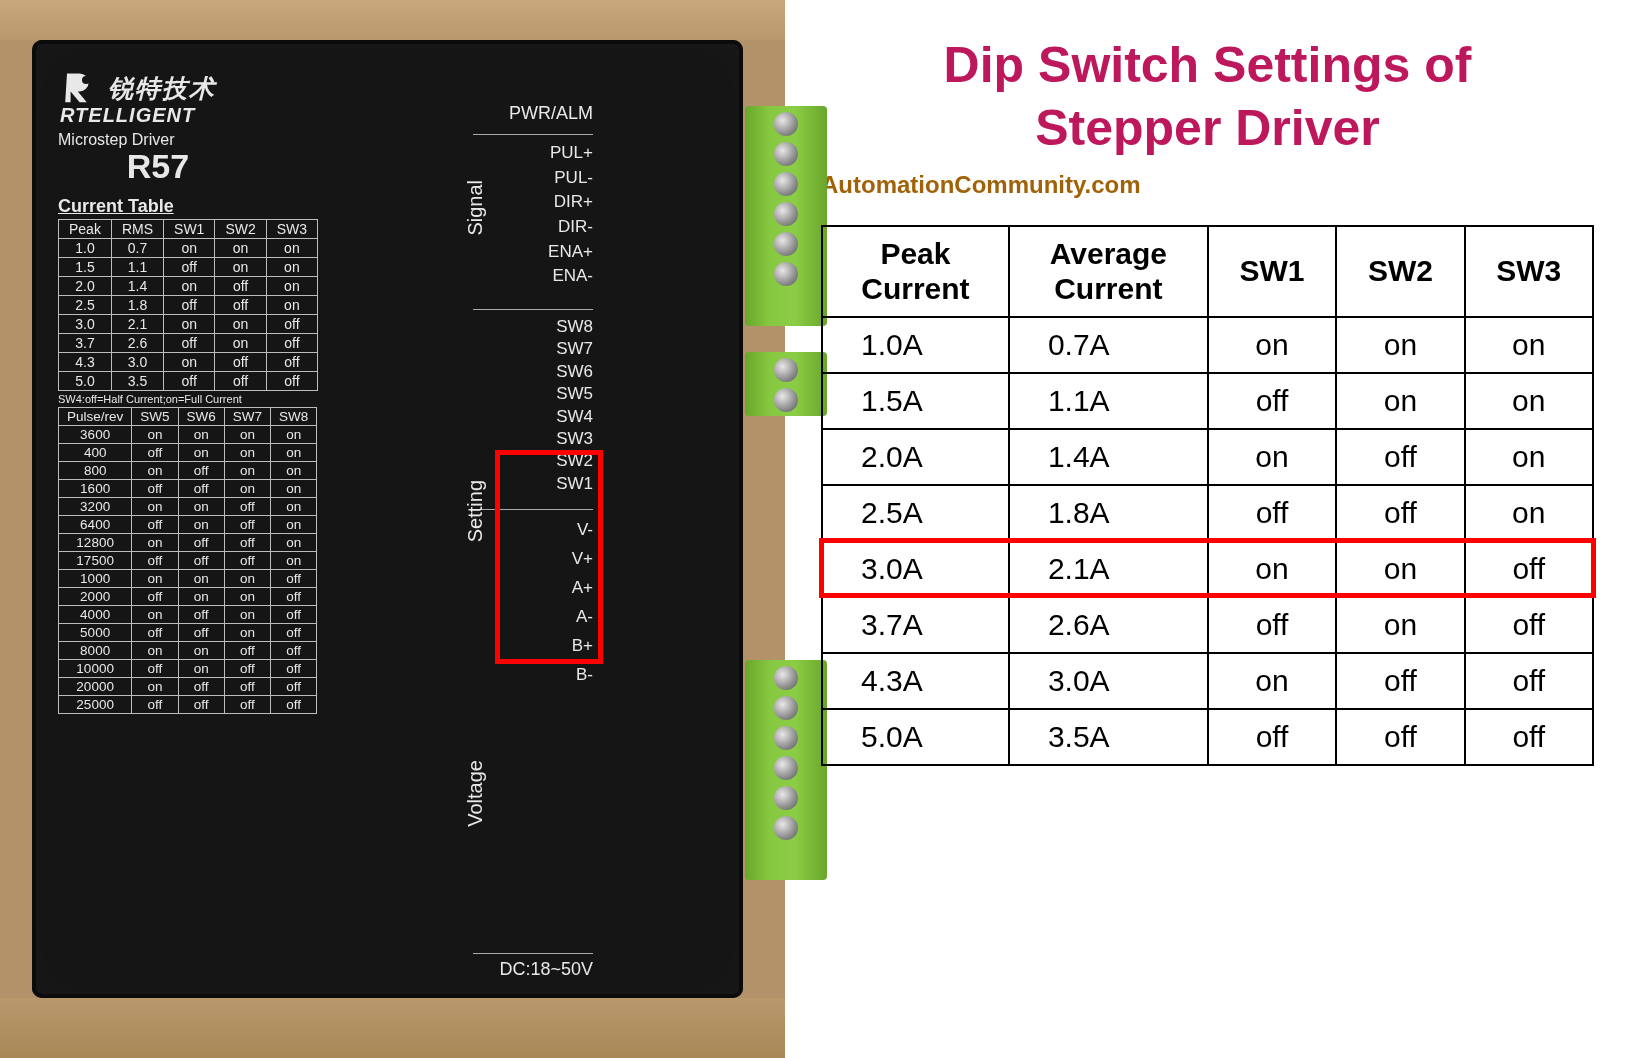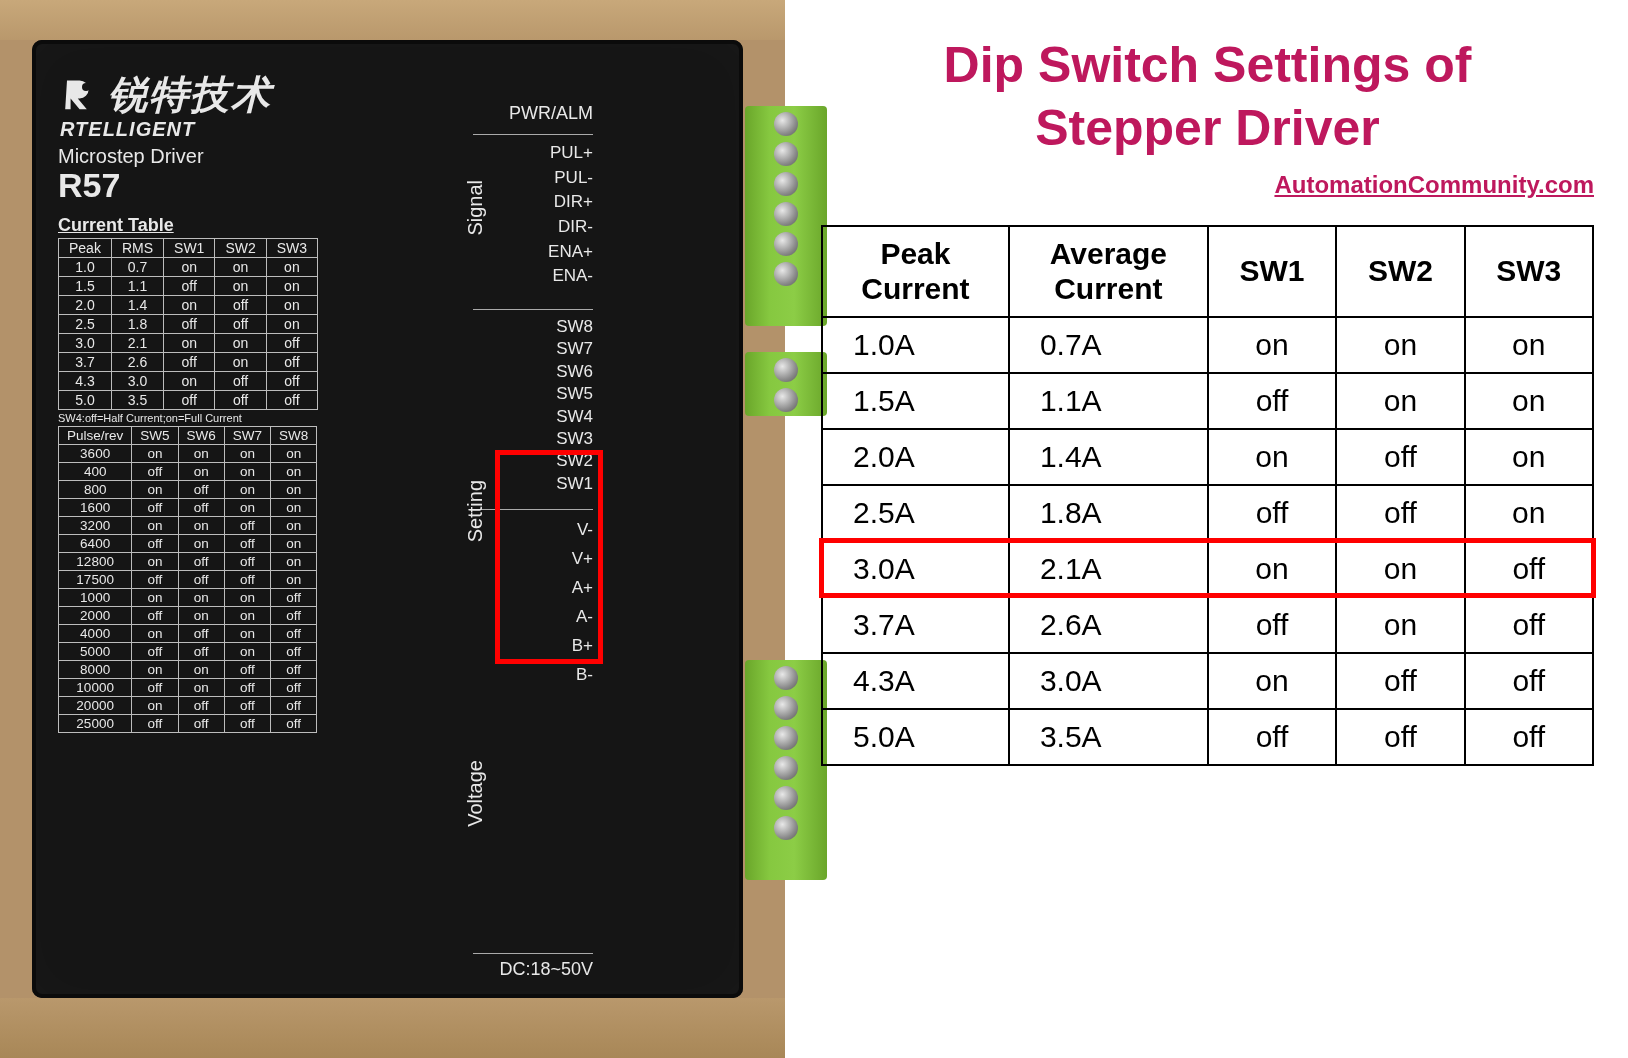--- a/index.html
+++ b/index.html
@@ -25,24 +25,24 @@
     position: absolute;
     left: 32px; top: 40px; right: 42px; bottom: 60px;
     background: #151515;
     border-radius: 10px;
     color: #e8e8e8;
     padding: 28px 18px 20px 26px;
     box-shadow: inset 0 0 0 4px #0b0b0b, inset 0 0 60px rgba(255,255,255,0.02);
   }
   .driver .brand-row { display:flex; align-items:center; gap:10px; }
   .logo-icon { width:40px; height:40px; }
-  .cn { font-size:39px; font-style:italic; font-weight:700; letter-spacing:2px; }
+  .cn { font-size:25px; font-style:italic; font-weight:700; letter-spacing:2px; }
   .brand-en { font-size:20px; font-style:italic; font-weight:700; letter-spacing:1px; margin-top:-4px; }
-  .model-line { font-size:20px; margin-top:4px; }
-  .model { font-size:34px; font-weight:700; text-align:left; width:200px; margin-top:-2px; }
+  .model-line { font-size:16px; margin-top:4px; }
+  .model { font-size:34px; font-weight:700; text-align:center; width:200px; margin-top:-2px; }
   .sec-title { font-size:18px; text-decoration: underline; margin-top:10px;font-weight:bold; }
   .small-table {
     border-collapse: collapse;
     color:#e8e8e8;
     font-size:14px;
     margin-top:2px;
   }
   .small-table th, .small-table td {
     border:1px solid #bdbdbd;
     padding:1px 10px;
@@ -90,32 +90,32 @@
   }
   #conn1 { top:106px; height:220px; }
   #conn2 { top:352px; height:64px; }
   #conn3 { top:660px; height:220px; }
 
   
   .right {
     flex:1; padding: 34px 34px 0 36px;
   }
   .title { color:#be185d; font-size:50px; font-weight:700; text-align:center; line-height:1.25; }
-  .src { color:#be185d; font-size:24px; font-weight:700; text-align:right; margin-top:12px;text-decoration:underline; }
+  .src { color:#a16207; font-size:24px; font-weight:700; text-align:left; margin-top:12px; }
   .dip-wrap { position:relative; margin-top:26px; }
   table.dip {
     border-collapse: collapse; width:100%;
     font-size:30px;
   }
   table.dip th, table.dip td {
     border:2px solid #000; padding:10px 14px; text-align:center;
     font-weight:400;
   }
   table.dip th { font-weight:700; font-size:30px; line-height:1.15; }
-  table.dip td:first-child, table.dip td:nth-child(2) { text-align:left; padding-left:30px; }
+  table.dip td:first-child, table.dip td:nth-child(2) { text-align:left; padding-left:38px; }
   .row-highlight {
     position:absolute; left:-2px; right:-2px; height:58px;
     border:5px solid #ff0000; pointer-events:none;
   }
 </style>
 </head>
 <body>
 
 <div class="left">
   <div class="wood-top"></div>

